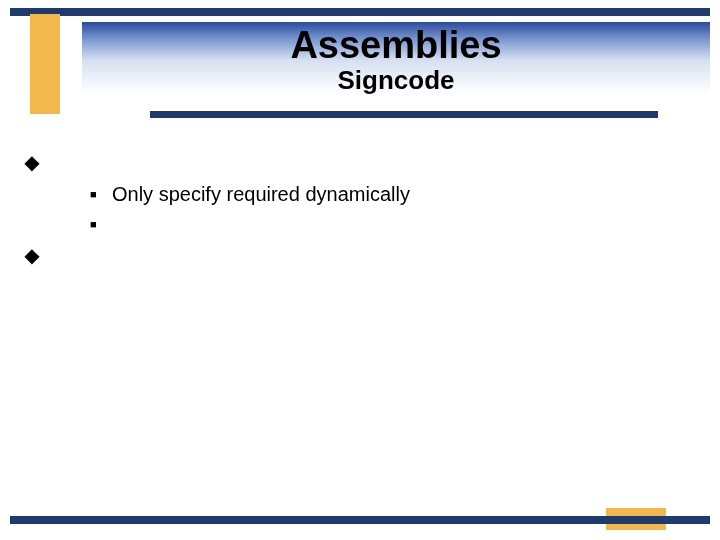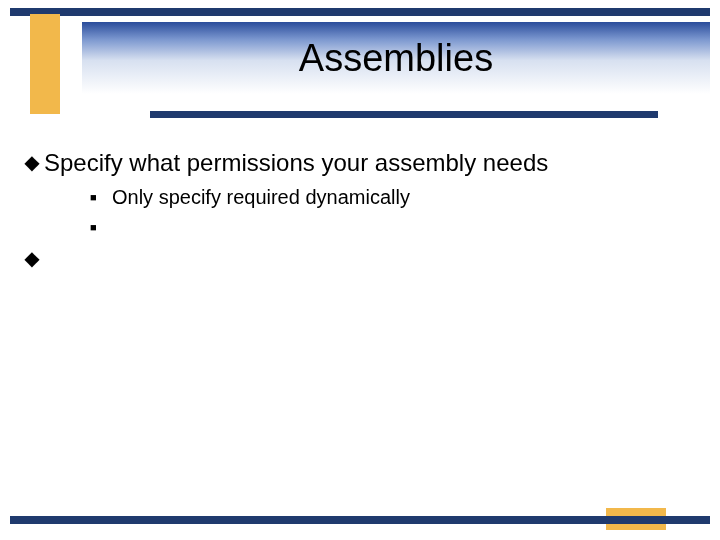--- a/index.html
+++ b/index.html
@@ -40,23 +40,23 @@
     position: absolute;
     top: 22px;
     left: 82px;
     right: 10px;
     height: 96px;
     background: linear-gradient(to bottom, #2a4c9b 0%, #7b97cf 18%, #d7e0f0 40%, #ffffff 75%);
     text-align: center;
   }
   .title {
     font-size: 38px;
-    font-weight: normal;
+    font-weight: bold;
     color: #000;
-    margin-top: 17px;
+    margin-top: 4px;
     line-height: 1.05;
   }
   .subtitle {
     font-size: 26px;
     font-weight: bold;
     color: #000;
     margin-top: 0;
     line-height: 1.1;
   }
   .header-underline {
@@ -129,28 +129,28 @@
 </head>
 <body>
 
 <div class="slide">
 
   <div class="top-rule"></div>
   <div class="gold-accent-top"></div>
 
   <div class="header">
     <div class="title">Assemblies</div>
+    <div class="subtitle">Signcode</div>
     <div class="header-underline"></div>
   </div>
 
   <div class="body">
 
     <div class="bullet-l1">
       <span class="marker">◆</span>
-      <span>Specify what permissions your assembly needs</span>
     </div>
     <div class="sub-list">
       <div class="bullet-l2">
         <span class="marker">■</span>
         <span>Only specify required dynamically</span>
       </div>
       <div class="bullet-l2">
         <span class="marker">■</span>
       </div>
     </div>

